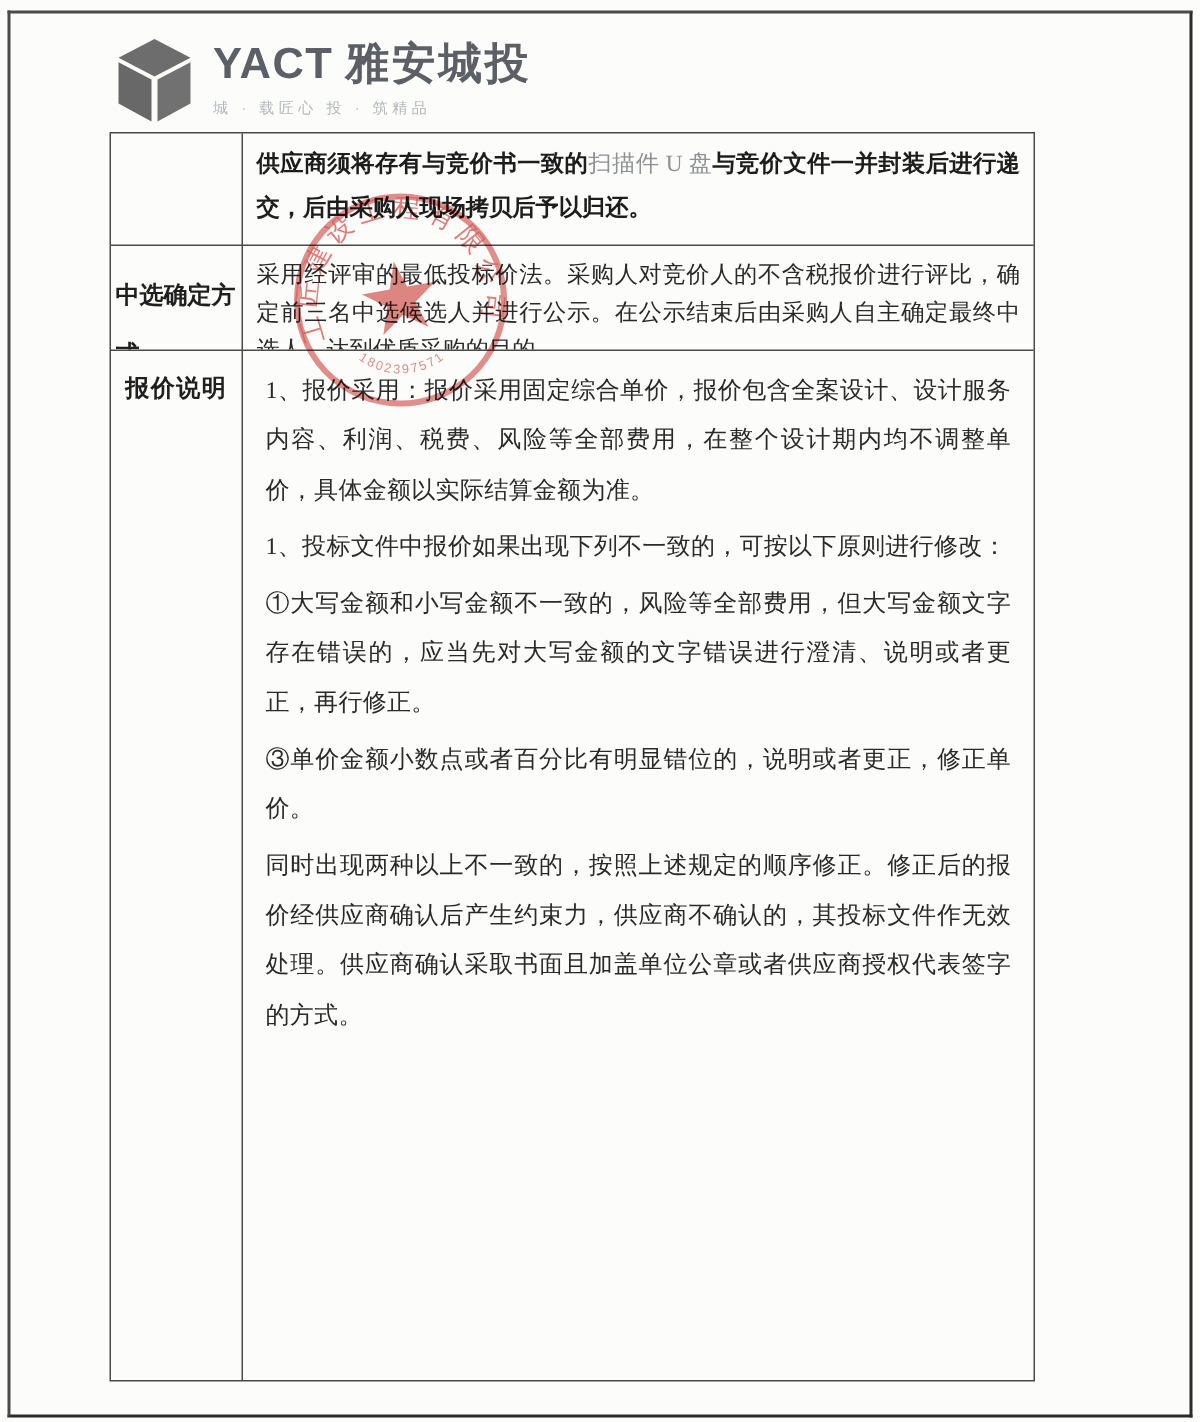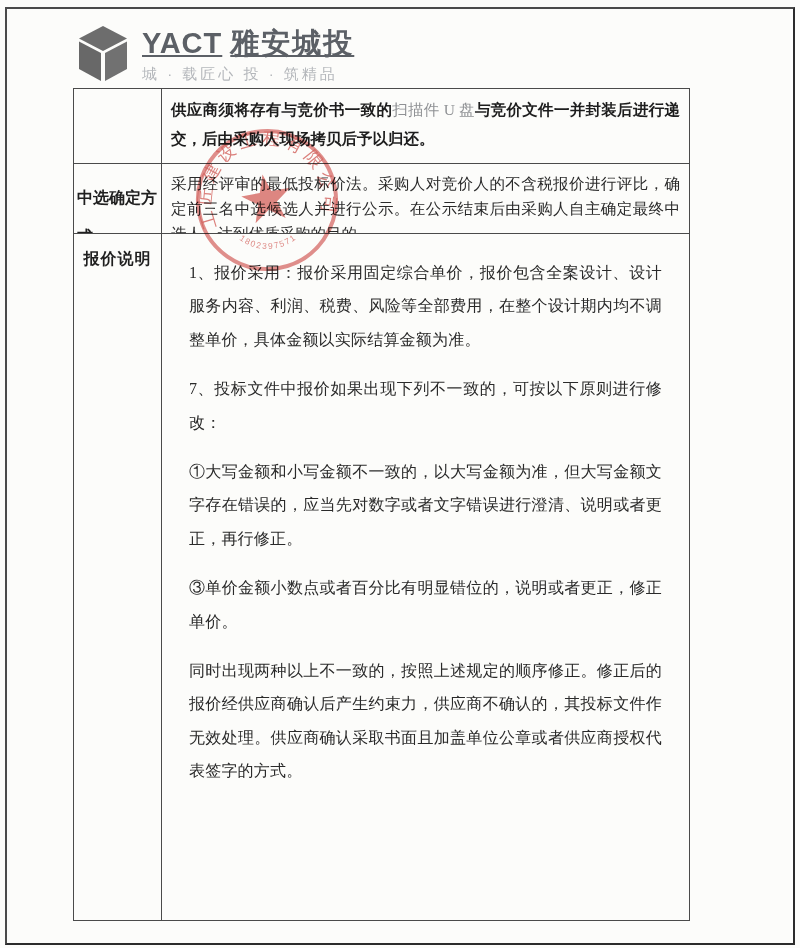--- a/index.html
+++ b/index.html
@@ -18,26 +18,26 @@
     border-top-color:#4a4a4a;border-left-color:#4a4a4a;
     pointer-events:none;
   }
   
   .logo{position:absolute;left:77px;top:25px;display:flex;align-items:flex-start;}
   .cube{width:52px;height:57px;}
   .logo-text{margin-left:13px;padding-top:3px;}
   .brand-line{
     font-family:"Liberation Sans", sans-serif;
     font-weight:bold;font-size:29px;line-height:31px;
-    color:#5c6066;letter-spacing:1px;white-space:nowrap;text-decoration:underline;
+    color:#5c6066;letter-spacing:1px;white-space:nowrap;
   }
   .brand-line .cn{margin-left:8px;letter-spacing:2px;}
   .tagline{
     font-family:"Liberation Sans", sans-serif;
-    font-size:15px;color:#b4b7bb;letter-spacing:3px;margin-top:6px;white-space:nowrap;
+    font-size:10px;color:#b4b7bb;letter-spacing:3px;margin-top:6px;white-space:nowrap;
   }
   
   .doc-table{
     position:absolute;left:73px;top:88px;width:617px;height:833px;
     display:grid;
     grid-template-columns:88px 1fr;
     grid-template-rows:75px 70px 1fr;
     border:1px solid #4a4a4a;
     box-sizing:border-box;
     background:transparent;
@@ -57,21 +57,21 @@
     text-align:justify;
   }
   .c-r1 .light{color:#8f9194;font-weight:normal;font-family:"Liberation Serif", serif;}
   .c-r2{
     padding:7px 9px 0 9px;
     font-size:15.5px;line-height:25px;color:#2a2a2a;
     text-align:justify;
   }
   .c-r3{padding:6px 11px 0 11px;}
   .c-r3 p{
-    margin:16px;font-size:16px;line-height:33.4px;color:#2a2a2a;
+    margin:4px;font-size:16px;line-height:33.4px;color:#2a2a2a;
     text-align:justify;letter-spacing:0.2px;
   }
   
   .seal{
     position:absolute;left:192px;top:125px;width:150px;height:150px;
     transform:rotate(-10deg);
     mix-blend-mode:multiply;
     opacity:0.85;
   }
 </style>
@@ -108,22 +108,22 @@
     </div>
     <div class="cell c-r2 rb">
       <span>采用经评审的最低投标价法。采购人对竞价人的不含税报价进行评比，确定前三名中选候选人并进行公示。在公示结束后由采购人自主确定最终中选人，达到优质采购的目的。</span>
     </div>
 
     <div class="cell lab lab-r3">
       <span>报价说明</span>
     </div>
     <div class="cell c-r3">
       <p>1、报价采用：报价采用固定综合单价，报价包含全案设计、设计服务内容、利润、税费、风险等全部费用，在整个设计期内均不调整单价，具体金额以实际结算金额为准。</p>
-      <p>7、投标文件中报价如果出现下列不一致的，可按以下原则进行修改：</p>
-      <p>①大写金额和小写金额不一致的，以大写金额为准，但大写金额文字存在错误的，应当先对数字或者文字错误进行澄清、说明或者更正，再行修正。</p>
+      <p>1、投标文件中报价如果出现下列不一致的，可按以下原则进行修改：</p>
+      <p>①大写金额和小写金额不一致的，风险等全部费用，但大写金额文字存在错误的，应当先对大写金额的文字错误进行澄清、说明或者更正，再行修正。</p>
       <p>③单价金额小数点或者百分比有明显错位的，说明或者更正，修正单价。</p>
       <p>同时出现两种以上不一致的，按照上述规定的顺序修正。修正后的报价经供应商确认后产生约束力，供应商不确认的，其投标文件作无效处理。供应商确认采取书面且加盖单位公章或者供应商授权代表签字的方式。</p>
     </div>
   </div>
 
   <svg class="seal" viewBox="0 0 150 150">
     <defs>
       <path id="sealArc" d="M22.4,94.2 A56,56 0 1 1 127.6,94.2" fill="none"></path>
       <path id="sealNumArc" d="M38,106 A47,47 0 0 0 112,106" fill="none"></path>
     </defs>

